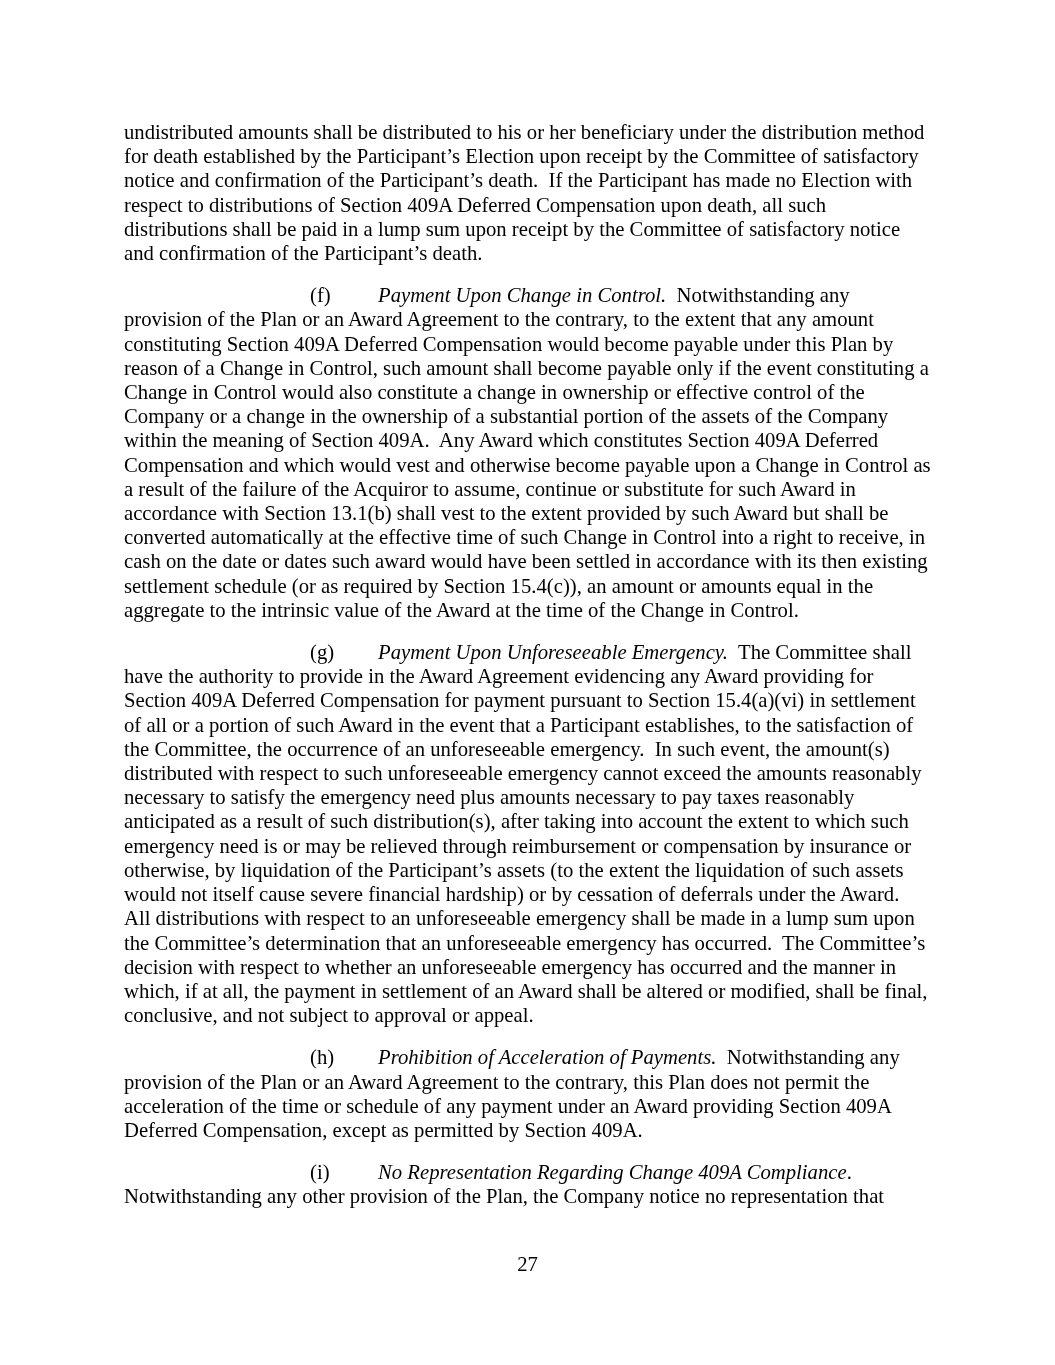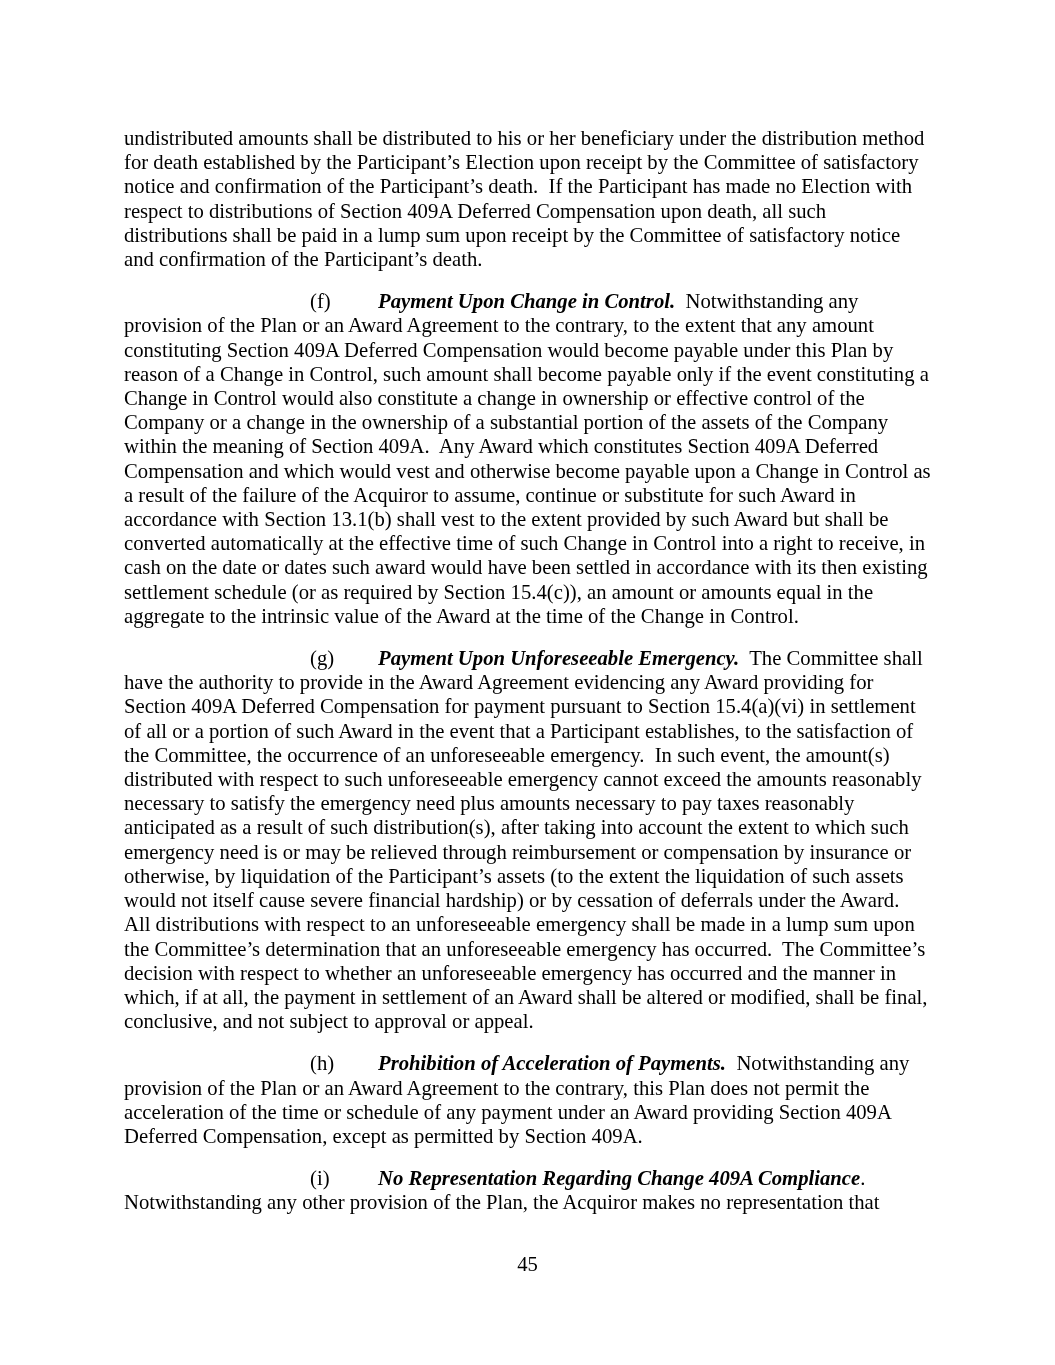--- a/index.html
+++ b/index.html
@@ -10,42 +10,42 @@
   .page {
     position: relative;
     width: 1055px;
     height: 1365px;
     background: #ffffff;
     overflow: hidden;
   }
   .content {
     position: absolute;
     left: 124px;
-    top: 126px;
+    top: 120px;
     width: 807px;
   }
   .para {
     margin: 0 0 18px 0;
     font-family: "Liberation Serif", serif;
     font-size: 20.7px;
     line-height: 24.2px;
     color: #000000;
     white-space: pre-wrap;
     text-align: left;
   }
   .lettered {
     text-indent: 186px;
   }
   .letter-box {
     display: inline-block;
     width: 68px;
     text-indent: 0;
   }
   .heading {
-    font-weight: 700;
+    font-weight: 400;
     font-style: italic;
   }
   .suffix {
     font-weight: 400;
     font-style: normal;
   }
   .pagenum {
     position: absolute;
     left: 0;
     top: 1252px;
@@ -63,17 +63,17 @@
 <div class="page">
   <div class="content">
     <p class="para"><span class="body-text">undistributed amounts shall be distributed to his or her beneficiary under the distribution method for death established by the Participant’s Election upon receipt by the Committee of satisfactory notice and confirmation of the Participant’s death.  If the Participant has made no Election with respect to distributions of Section 409A Deferred Compensation upon death, all such distributions shall be paid in a lump sum upon receipt by the Committee of satisfactory notice and confirmation of the Participant’s death.</span></p>
 
     <p class="para lettered"><span class="letter-box">(f)</span><b class="heading">Payment Upon Change in Control.</b><span class="suffix"></span><span class="body-text">  Notwithstanding any provision of the Plan or an Award Agreement to the contrary, to the extent that any amount constituting Section 409A Deferred Compensation would become payable under this Plan by reason of a Change in Control, such amount shall become payable only if the event constituting a Change in Control would also constitute a change in ownership or effective control of the Company or a change in the ownership of a substantial portion of the assets of the Company within the meaning of Section 409A.  Any Award which constitutes Section 409A Deferred Compensation and which would vest and otherwise become payable upon a Change in Control as a result of the failure of the Acquiror to assume, continue or substitute for such Award in accordance with Section 13.1(b) shall vest to the extent provided by such Award but shall be converted automatically at the effective time of such Change in Control into a right to receive, in cash on the date or dates such award would have been settled in accordance with its then existing settlement schedule (or as required by Section 15.4(c)), an amount or amounts equal in the aggregate to the intrinsic value of the Award at the time of the Change in Control.</span></p>
 
     <p class="para lettered"><span class="letter-box">(g)</span><b class="heading">Payment Upon Unforeseeable Emergency.</b><span class="suffix"></span><span class="body-text">  The Committee shall have the authority to provide in the Award Agreement evidencing any Award providing for Section 409A Deferred Compensation for payment pursuant to Section 15.4(a)(vi) in settlement of all or a portion of such Award in the event that a Participant establishes, to the satisfaction of the Committee, the occurrence of an unforeseeable emergency.  In such event, the amount(s) distributed with respect to such unforeseeable emergency cannot exceed the amounts reasonably necessary to satisfy the emergency need plus amounts necessary to pay taxes reasonably anticipated as a result of such distribution(s), after taking into account the extent to which such emergency need is or may be relieved through reimbursement or compensation by insurance or otherwise, by liquidation of the Participant’s assets (to the extent the liquidation of such assets would not itself cause severe financial hardship) or by cessation of deferrals under the Award.  All distributions with respect to an unforeseeable emergency shall be made in a lump sum upon the Committee’s determination that an unforeseeable emergency has occurred.  The Committee’s decision with respect to whether an unforeseeable emergency has occurred and the manner in which, if at all, the payment in settlement of an Award shall be altered or modified, shall be final, conclusive, and not subject to approval or appeal.</span></p>
 
     <p class="para lettered"><span class="letter-box">(h)</span><b class="heading">Prohibition of Acceleration of Payments.</b><span class="suffix"></span><span class="body-text">  Notwithstanding any provision of the Plan or an Award Agreement to the contrary, this Plan does not permit the acceleration of the time or schedule of any payment under an Award providing Section 409A Deferred Compensation, except as permitted by Section 409A.</span></p>
 
-    <p class="para lettered"><span class="letter-box">(i)</span><b class="heading">No Representation Regarding Change 409A Compliance</b><span class="suffix">.</span><span class="body-text"> Notwithstanding any other provision of the Plan, the Acquiror makes no representation that</span></p>
+    <p class="para lettered"><span class="letter-box">(i)</span><b class="heading">No Representation Regarding Change 409A Compliance</b><span class="suffix">.</span><span class="body-text"> Notwithstanding any other provision of the Plan, the Company notice no representation that</span></p>
   </div>
 
-  <div class="pagenum">45</div>
+  <div class="pagenum">27</div>
 </div>
 
 </body></html>

